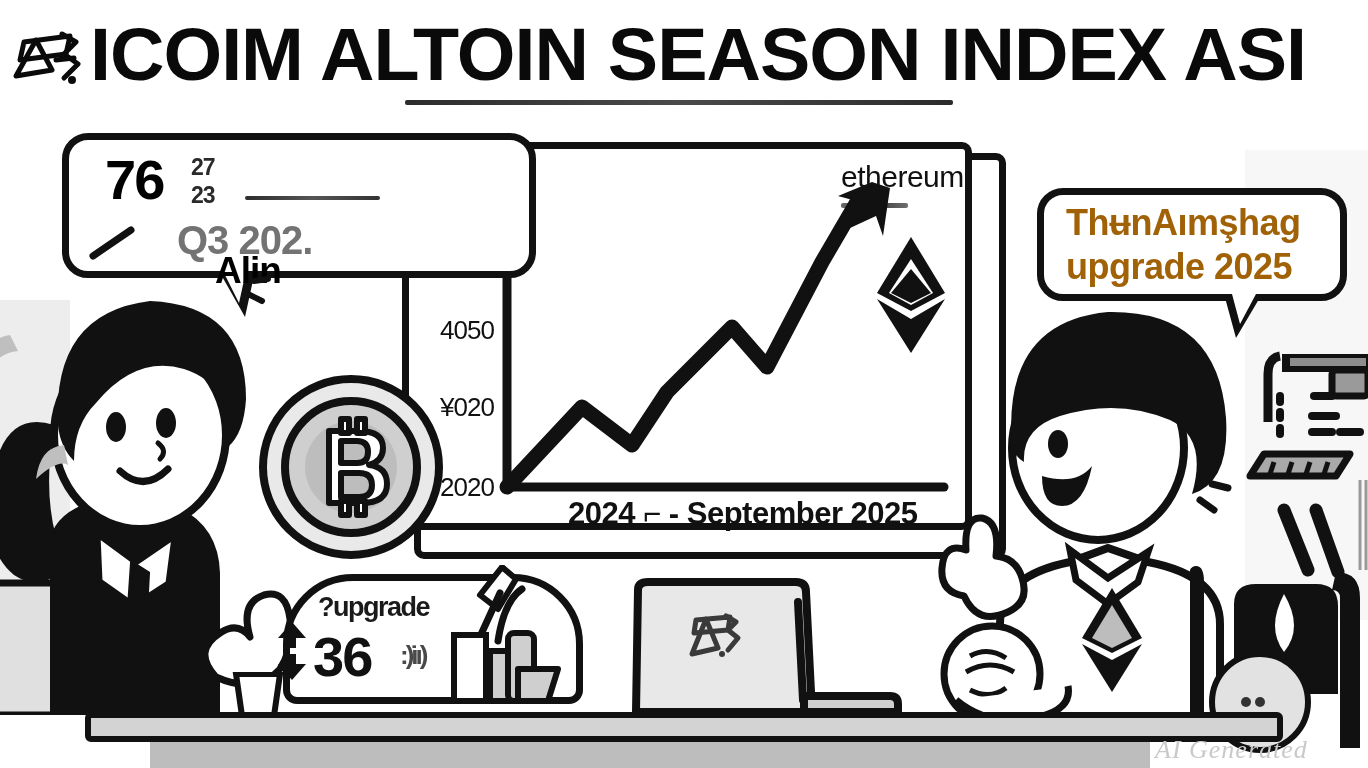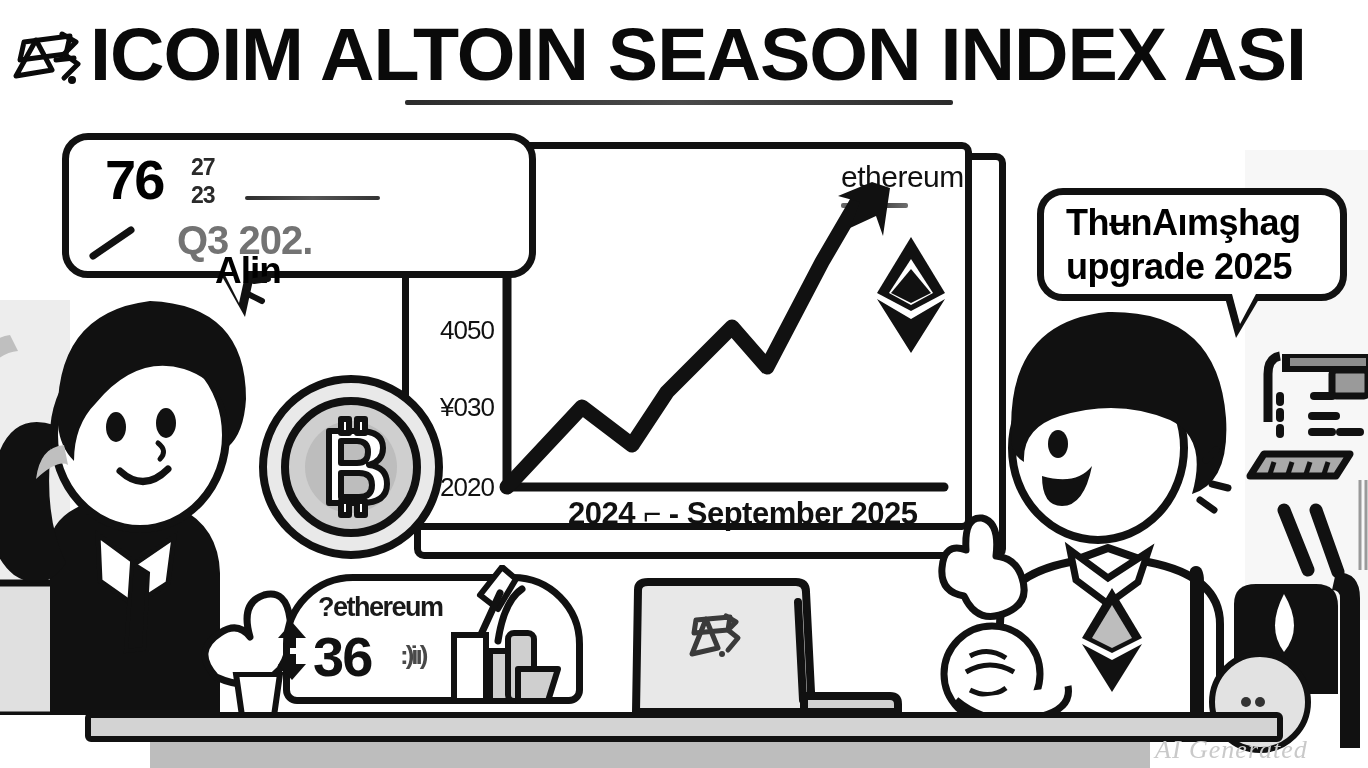--- a/index.html
+++ b/index.html
@@ -33,21 +33,21 @@
   #bubble-right .tail{left:180px;bottom:-44px;border-left:12px solid transparent;
      border-right:26px solid transparent;border-top:44px solid #111;}
   #bubble-right .tail-in{position:absolute;left:188px;bottom:-30px;width:0;height:0;
      border-left:8px solid transparent;border-right:16px solid transparent;border-top:30px solid #fff;}
 
   #bubble-mid{left:283px;top:574px;width:300px;height:130px;border-radius:70px 70px 14px 14px;}
 
   .bub-big{font-size:56px;font-weight:bold;color:#000000;letter-spacing:-2px;line-height:60px;}
   .bub-small{font-size:23px;font-weight:bold;color:#2a2a2a;line-height:22px;letter-spacing:-1px;}
   .bub-q3{font-size:40px;font-weight:bold;color:#737373;letter-spacing:-1px;}
-  .bub-line2{font-size:36px;font-weight:bold;color:#000000;letter-spacing:-0.5px;line-height:40px;}
+  .bub-line2{font-size:36px;font-weight:bold;color:#a16207;letter-spacing:-0.5px;line-height:40px;}
 
   #january{position:absolute;left:243px;top:152px;font-size:33px;font-weight:bold;color:#111;letter-spacing:-0.5px;}
   #january-rule{position:absolute;left:245px;top:196px;width:135px;height:4px;
      background:linear-gradient(to right,#2e2e2e,#555,#333);border-radius:2px;}
   #alin{position:absolute;left:215px;top:214px;font-size:37px;font-weight:bold;color:#000000;letter-spacing:-1px;margin-top:36px;}
 
   #bubble-mid-title{position:absolute;left:318px;top:592px;font-size:27px;font-weight:bold;
      color:#1a1a1a;letter-spacing:-1.5px;}
   #bubble-mid-num{position:absolute;left:313px;top:624px;font-size:56px;font-weight:bold;
      color:#111;letter-spacing:-2px;}
@@ -105,21 +105,21 @@
 
   <div id="board-shadow"></div>
   <div id="board"></div>
 
   <div id="chart-title">ASI</div>
   <div id="legend-label">ethereum</div>
   <div id="legend-rule"></div>
 
   <div class="ytick" style="top:239px">7.000</div>
   <div class="ytick" style="top:315px">4050</div>
-  <div class="ytick" style="top:392px">¥030</div>
+  <div class="ytick" style="top:392px">¥020</div>
   <div class="ytick" style="top:472px">2020</div>
 
   <svg id="plot" width="570" height="388" viewBox="0 0 570 388">
 
     <line x1="105" y1="56" x2="105" y2="345" stroke="#111" stroke-width="9" stroke-linecap="round"></line>
     <line x1="105" y1="345" x2="542" y2="345" stroke="#111" stroke-width="9" stroke-linecap="round"></line>
 
     <polyline points="105,345 180,265 230,303 265,250 330,185 365,225 420,120 455,60" fill="none" stroke="#111" stroke-width="15" stroke-linejoin="round" stroke-linecap="round"></polyline>
 
     <polygon points="470,40 436,54 458,60 448,86 474,74 481,94 488,46" fill="#111"></polygon>
@@ -191,21 +191,21 @@
                M86 98 v24 h18 q13 0 13 -12 q0 -12 -13 -12 z"></path>
       <path d="M86 44 h8 v14 h-8 z M102 44 h8 v14 h-8 z M86 126 h8 v14 h-8 z M102 126 h8 v14 h-8 z"></path>
     </g>
   </svg>
 
   <div class="bubble" id="bubble-mid"></div>
   <svg id="arrows-icon" width="40" height="58" viewBox="0 0 40 58">
     <polygon points="20,0 34,16 24,16 24,26 16,26 16,16 6,16" fill="#111"></polygon>
     <polygon points="20,58 34,42 24,42 24,32 16,32 16,42 6,42" fill="#111"></polygon>
   </svg>
-  <div id="bubble-mid-title">?ethereum</div>
+  <div id="bubble-mid-title">?upgrade</div>
   <div id="bubble-mid-num">36</div>
   <div id="bubble-mid-sub">:)̇ıı)</div>
 
   <svg class="art" style="left:440px;top:565px;" width="180" height="155" viewBox="0 0 180 155">
     <path d="M40 30 l22 -28 l14 12 l-18 30 z" fill="#fff" stroke="#111" stroke-width="6" stroke-linejoin="round"></path>
     <path d="M38 76 l22 -48 M58 76 q6 -40 24 -52" stroke="#111" stroke-width="7" fill="none" stroke-linecap="round"></path>
     <rect x="14" y="70" width="32" height="66" fill="#fff" stroke="#111" stroke-width="6"></rect>
     <rect x="50" y="86" width="22" height="50" fill="#cfcfcf" stroke="#111" stroke-width="6"></rect>
     <rect x="68" y="68" width="26" height="68" rx="6" fill="#cfcfcf" stroke="#111" stroke-width="6"></rect>
     <path d="M78 104 h40 l-10 32 h-30 z" fill="#cfcfcf" stroke="#111" stroke-width="6" stroke-linejoin="round"></path>

